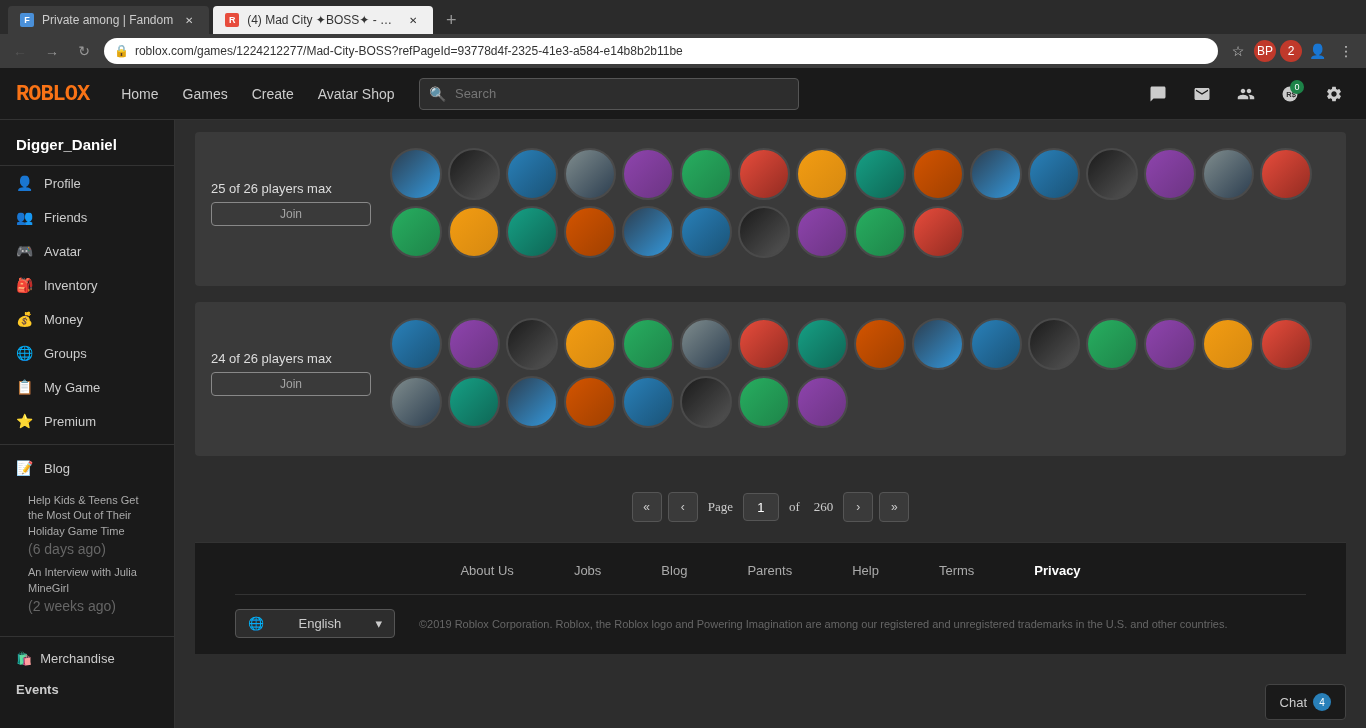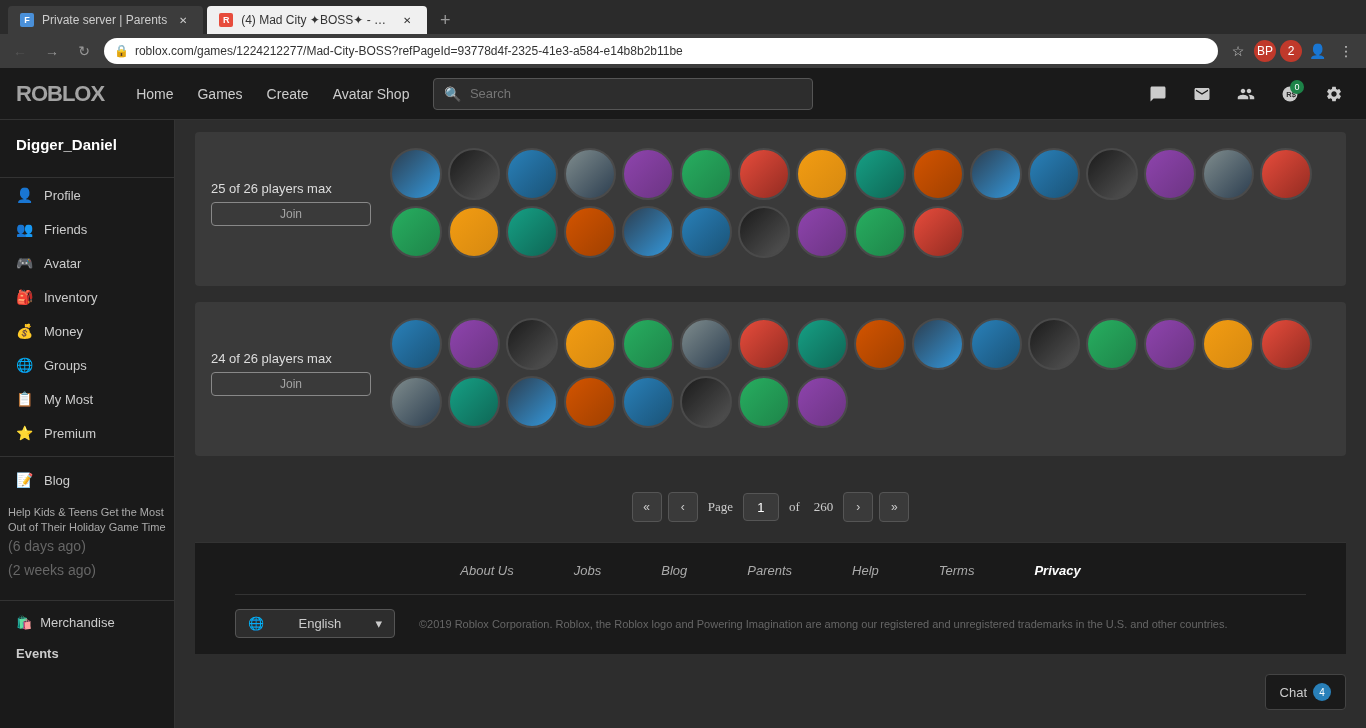--- a/index.html
+++ b/index.html
@@ -22,40 +22,40 @@
     .address-text { flex: 1; color: #333; font-size: 12px; }
     .nav-actions { display: flex; gap: 4px; align-items: center; }
     .nav-action-btn { width: 24px; height: 24px; display: flex; align-items: center; justify-content: center; color: #ccc; font-size: 14px; cursor: pointer; border-radius: 50%; }
 
     
     .app-layout { display: flex; flex-direction: column; height: calc(728px - 68px); }
 
     
     .top-nav { background: #1a1a1a; height: 52px; display: flex; align-items: center; padding: 0 16px; gap: 24px; flex-shrink: 0; border-bottom: 1px solid #333; }
     .roblox-logo { font-size: 22px; font-weight: 900; color: #fff; letter-spacing: -1px; margin-right: 8px; }
-    .roblox-logo span:first-child { color: #a3a3a3; }
+    .roblox-logo span:first-child { color: #f97316; font-family: Liberation Mono, monospace; }
     .nav-link { color: #ccc; font-size: 14px; cursor: pointer; text-decoration: none; }
     .search-bar { display: flex; align-items: center; background: #2d2d2d; border: 1px solid #555; border-radius: 4px; height: 32px; padding: 0 10px; gap: 8px; min-width: 280px; flex: 1; max-width: 380px; }
     .search-bar input { background: transparent; border: none; outline: none; color: #ccc; font-size: 13px; flex: 1; }
     .search-icon { color: #888; font-size: 14px; }
     .top-nav-right { margin-left: auto; display: flex; align-items: center; gap: 12px; }
     .top-nav-icon { width: 32px; height: 32px; display: flex; align-items: center; justify-content: center; color: #ccc; font-size: 16px; cursor: pointer; position: relative; }
     .top-nav-icon .badge { position: absolute; top: 2px; right: 2px; background: #1d8348; color: #fff; border-radius: 50%; width: 14px; height: 14px; font-size: 9px; display: flex; align-items: center; justify-content: center; }
     .notification-badge { background: red; }
 
     
     .content-area { display: flex; flex: 1; overflow: hidden; }
 
     
     .sidebar { width: 175px; background: #1a1a1a; border-right: 1px solid #333; overflow-y: auto; flex-shrink: 0; padding-top: 8px; }
-    .sidebar-username { padding: 8px 16px 24px; font-size: 15px; font-weight: bold; color: #fff; border-bottom: 1px solid #333; }
+    .sidebar-username { padding: 8px 16px 12px; font-size: 15px; font-weight: bold; color: #fff; border-bottom: 1px solid #333; }
     .sidebar-item { display: flex; align-items: center; gap: 10px; padding: 8px 16px; cursor: pointer; color: #ccc; font-size: 13px; }
     .sidebar-item .si-icon { width: 18px; height: 18px; display: flex; align-items: center; justify-content: center; font-size: 14px; flex-shrink: 0; }
     .sidebar-divider { height: 1px; background: #333; margin: 6px 0; }
-    .sidebar-blog-section { padding: 8px 0; margin-left: 8px; }
+    .sidebar-blog-section { padding: 8px 28px; }
     .sidebar-blog-post { margin-bottom: 8px; }
     .sidebar-blog-post .post-title { font-size: 11px; color: #aaa; line-height: 1.4; cursor: pointer; }
     .sidebar-blog-post .post-date { font-size: 14px; color: #666; margin-top: 2px; }
     .sidebar-merch { display: flex; align-items: center; gap: 8px; padding: 8px 16px; cursor: pointer; color: #ccc; font-size: 13px; }
     .sidebar-events { padding: 8px 16px; font-size: 13px; color: #ccc; font-weight: bold; cursor: pointer; }
 
     
     .main-content { flex: 1; overflow-y: auto; background: #2d2d2d; padding: 12px 20px; }
 
     
@@ -69,29 +69,29 @@
 
     
     .pagination { display: flex; align-items: center; justify-content: center; gap: 6px; padding: 20px 0; }
     .page-btn { width: 30px; height: 30px; display: flex; align-items: center; justify-content: center; background: #3a3a3a; border: 1px solid #555; border-radius: 4px; color: #ccc; cursor: pointer; font-size: 12px; }
     .page-label { color: #ccc; font-size: 13px; margin: 0 4px; font-family: Liberation Serif, serif; }
     .page-input { width: 36px; height: 28px; background: #3a3a3a; border: 1px solid #555; color: #fff; text-align: center; border-radius: 4px; font-size: 13px; }
 
     
     .footer { background: #1a1a1a; border-top: 1px solid #333; padding: 20px 40px 16px; flex-shrink: 0; }
     .footer-links { display: flex; justify-content: center; gap: 60px; margin-bottom: 16px; }
-    .footer-link { color: #aaa; font-size: 13px; cursor: pointer; text-decoration: none; font-style: italic; }
+    .footer-link { color: #aaa; font-size: 13px; cursor: pointer; text-decoration: none; }
     .footer-link.active { color: #fff; font-weight: bold; }
     .footer-divider { height: 1px; background: #333; margin-bottom: 14px; }
     .footer-bottom { display: flex; align-items: center; gap: 24px; }
     .lang-selector { display: flex; align-items: center; gap: 8px; background: #2d2d2d; border: 1px solid #555; border-radius: 4px; padding: 6px 12px; cursor: pointer; color: #ccc; font-size: 13px; min-width: 160px; justify-content: space-between; }
     .footer-copyright { font-size: 11px; color: #666; flex: 1; }
 
     
-    .chat-btn { position: fixed; bottom: 18px; right: 20px; background: #1a1a1a; border: 1px solid #444; border-radius: 4px; padding: 8px 14px; display: flex; align-items: center; gap: 6px; cursor: pointer; color: #ccc; font-size: 13px; }
+    .chat-btn { position: fixed; bottom: 8px; right: 20px; background: #1a1a1a; border: 1px solid #444; border-radius: 4px; padding: 8px 14px; display: flex; align-items: center; gap: 6px; cursor: pointer; color: #ccc; font-size: 13px; }
     .chat-badge { background: #2980b9; color: #fff; border-radius: 50%; width: 18px; height: 18px; display: flex; align-items: center; justify-content: center; font-size: 10px; }
 
     
     .av1 { background: linear-gradient(135deg, #2c3e50, #3498db); }
     .av2 { background: linear-gradient(135deg, #1a1a1a, #555); }
     .av3 { background: linear-gradient(135deg, #2980b9, #1a5276); }
     .av4 { background: linear-gradient(135deg, #7f8c8d, #2c3e50); }
     .av5 { background: linear-gradient(135deg, #8e44ad, #6c3483); }
     .av6 { background: linear-gradient(135deg, #27ae60, #1e8449); }
     .av7 { background: linear-gradient(135deg, #e74c3c, #922b21); }
@@ -99,21 +99,21 @@
     .av9 { background: linear-gradient(135deg, #16a085, #0e6655); }
     .av10 { background: linear-gradient(135deg, #d35400, #a04000); }
   </style>
 </head>
 <body>
 
 <div class="browser-chrome">
   <div class="browser-tabs">
     <div class="browser-tab">
       <div class="tab-favicon" style="background:#4a90d9; color:#fff; display:flex; align-items:center; justify-content:center; font-size:9px; font-weight:bold;">F</div>
-      <span class="tab-title">Private server | Parents</span>
+      <span class="tab-title">Private among | Fandom</span>
       <span class="tab-close">✕</span>
     </div>
     <div class="browser-tab active">
       <div class="tab-favicon" style="background:#e74c3c; color:#fff; display:flex; align-items:center; justify-content:center; font-size:9px; font-weight:bold;">R</div>
       <span class="tab-title">(4) Mad City ✦BOSS✦ - Roblox</span>
       <span class="tab-close">✕</span>
     </div>
     <div class="tab-new">+</div>
   </div>
   <div class="browser-nav">
@@ -202,37 +202,38 @@
       <div class="sidebar-item">
         <span class="si-icon">💰</span>
         <span>Money</span>
       </div>
       <div class="sidebar-item">
         <span class="si-icon">🌐</span>
         <span>Groups</span>
       </div>
       <div class="sidebar-item">
         <span class="si-icon">📋</span>
-        <span>My Most</span>
+        <span>My Game</span>
       </div>
       <div class="sidebar-item">
         <span class="si-icon">⭐</span>
         <span>Premium</span>
       </div>
       <div class="sidebar-divider"></div>
       <div class="sidebar-item">
         <span class="si-icon">📝</span>
         <span>Blog</span>
       </div>
       <div class="sidebar-blog-section">
         <div class="sidebar-blog-post">
           <div class="post-title">Help Kids &amp; Teens Get the Most Out of Their Holiday Game Time</div>
           <div class="post-date">(6 days ago)</div>
         </div>
         <div class="sidebar-blog-post">
+          <div class="post-title">An Interview with Julia MineGirl</div>
           <div class="post-date">(2 weeks ago)</div>
         </div>
       </div>
       <div class="sidebar-divider"></div>
       <div class="sidebar-merch">
         <span class="si-icon">🛍️</span>
         <span>Merchandise</span>
       </div>
       <div class="sidebar-events">Events</div>
     </div>

